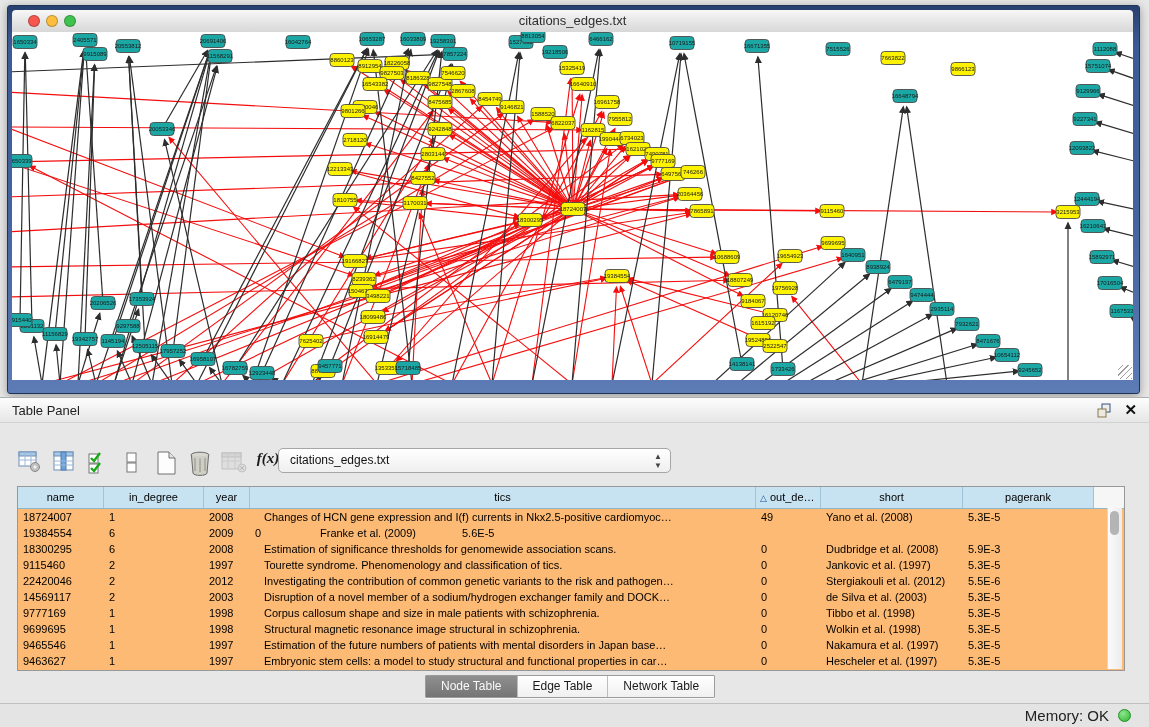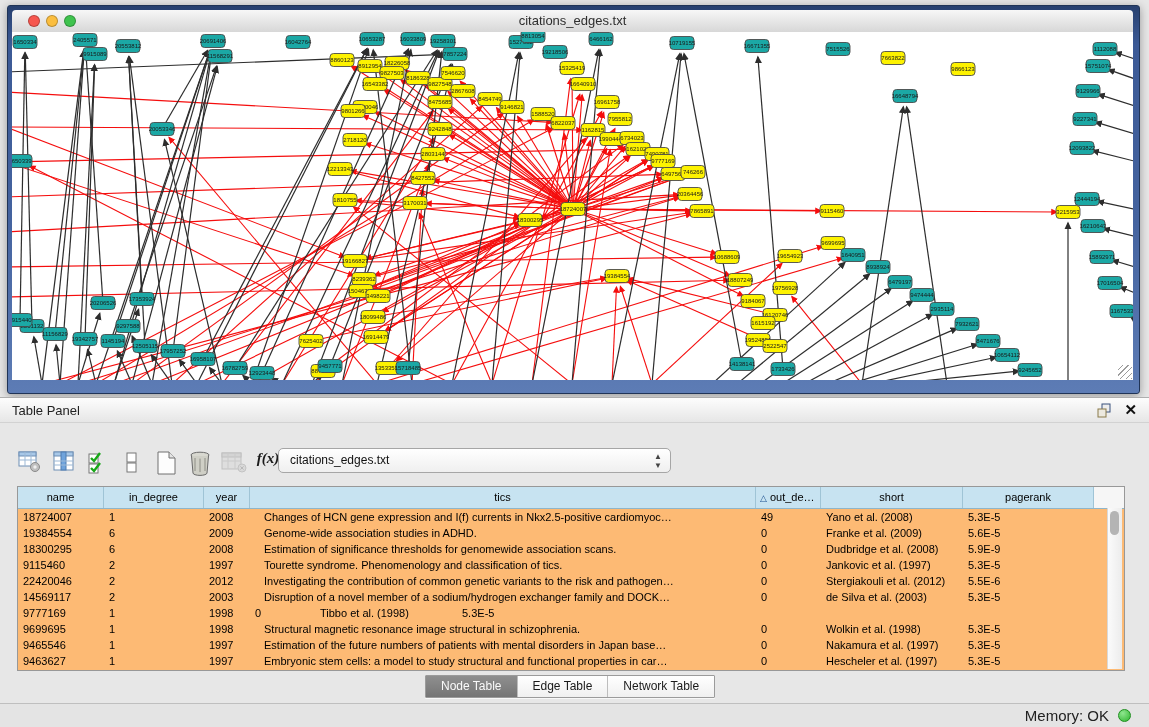--- a/index.html
+++ b/index.html
@@ -846,33 +846,32 @@
           <div class="td" style="width: 46px;">2008</div>
           <div class="td" style="width: 506px; padding-left: 14px;">Changes of HCN gene expression and I(f) currents in Nkx2.5-positive cardiomyoc…</div>
           <div class="td" style="width: 65px;">49</div>
           <div class="td" style="width: 142px;">Yano et al. (2008)</div>
           <div class="td" style="width: 131px;">5.3E-5</div>
         </div>
         <div class="tr">
           <div class="td" style="width: 86px;">19384554</div>
           <div class="td" style="width: 100px;">6</div>
           <div class="td" style="width: 46px;">2009</div>
-          <div class="td" style="width: 506px; padding-left: 14px;">Genome-wide association studies in ADHD.</div>
           <div class="td" style="width: 65px;">0</div>
           <div class="td" style="width: 142px;">Franke et al. (2009)</div>
           <div class="td" style="width: 131px;">5.6E-5</div>
         </div>
         <div class="tr">
           <div class="td" style="width: 86px;">18300295</div>
           <div class="td" style="width: 100px;">6</div>
           <div class="td" style="width: 46px;">2008</div>
           <div class="td" style="width: 506px; padding-left: 14px;">Estimation of significance thresholds for genomewide association scans.</div>
           <div class="td" style="width: 65px;">0</div>
           <div class="td" style="width: 142px;">Dudbridge et al. (2008)</div>
-          <div class="td" style="width: 131px;">5.9E-9</div>
+          <div class="td" style="width: 131px;">5.9E-3</div>
         </div>
         <div class="tr">
           <div class="td" style="width: 86px;">9115460</div>
           <div class="td" style="width: 100px;">2</div>
           <div class="td" style="width: 46px;">1997</div>
           <div class="td" style="width: 506px; padding-left: 14px;">Tourette syndrome. Phenomenology and classification of tics.</div>
           <div class="td" style="width: 65px;">0</div>
           <div class="td" style="width: 142px;">Jankovic et al. (1997)</div>
           <div class="td" style="width: 131px;">5.3E-5</div>
         </div>
@@ -891,20 +890,21 @@
           <div class="td" style="width: 46px;">2003</div>
           <div class="td" style="width: 506px; padding-left: 14px;">Disruption of a novel member of a sodium/hydrogen exchanger family and DOCK…</div>
           <div class="td" style="width: 65px;">0</div>
           <div class="td" style="width: 142px;">de Silva et al. (2003)</div>
           <div class="td" style="width: 131px;">5.3E-5</div>
         </div>
         <div class="tr">
           <div class="td" style="width: 86px;">9777169</div>
           <div class="td" style="width: 100px;">1</div>
           <div class="td" style="width: 46px;">1998</div>
+          <div class="td" style="width: 506px; padding-left: 14px;">Corpus callosum shape and size in male patients with schizophrenia.</div>
           <div class="td" style="width: 65px;">0</div>
           <div class="td" style="width: 142px;">Tibbo et al. (1998)</div>
           <div class="td" style="width: 131px;">5.3E-5</div>
         </div>
         <div class="tr">
           <div class="td" style="width: 86px;">9699695</div>
           <div class="td" style="width: 100px;">1</div>
           <div class="td" style="width: 46px;">1998</div>
           <div class="td" style="width: 506px; padding-left: 14px;">Structural magnetic resonance image structural in schizophrenia.</div>
           <div class="td" style="width: 65px;">0</div>

